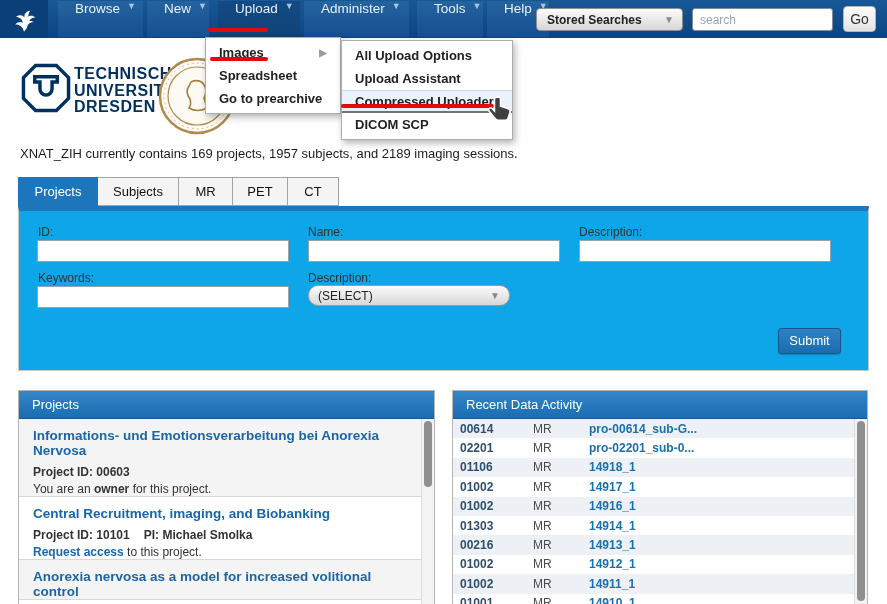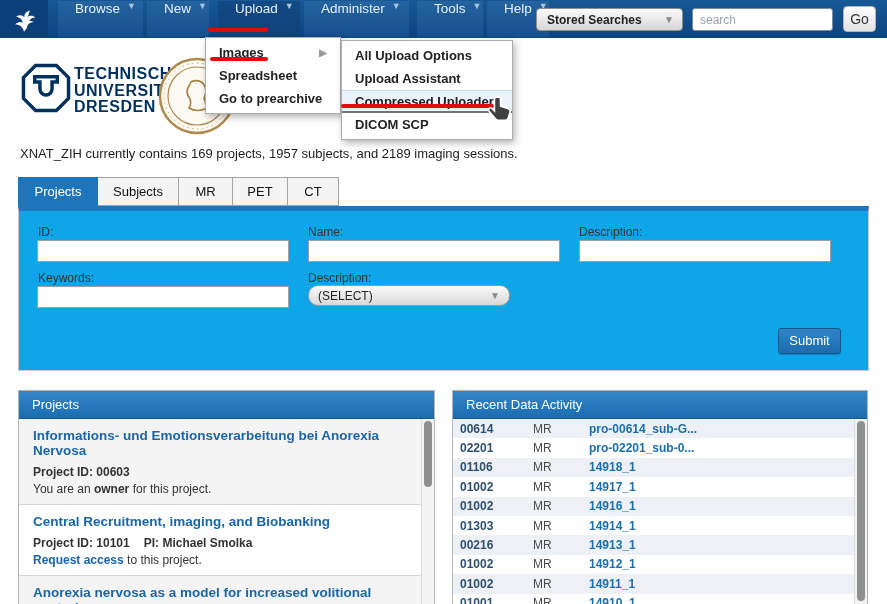--- a/index.html
+++ b/index.html
@@ -123,21 +123,21 @@
     height:28px; line-height:28px; padding-left:13px; color:#fff; font-size:13px;
     background:linear-gradient(#3387c8,#1a6db1); border-bottom:1px solid #15599a;
   }
   .panel-body { position:relative; height:calc(100% - 29px); overflow:hidden; }
   .scroll-track {
     position:absolute; right:0; top:0; bottom:0; width:13px;
     background:#f3f3f3; border-left:1px solid #ddd;
   }
   .scroll-thumb { position:absolute; left:2px; width:8px; background:#8f8f8f; border-radius:4px; }
   
-  .proj-item { padding:9px 14px 8px 14px; border-bottom:1px solid #d8d8d8; margin-right:13px; }
+  .proj-item { padding:9px 14px 0 14px; border-bottom:1px solid #d8d8d8; margin-right:13px; }
   .proj-item:nth-child(odd) { background:#f4f4f4; }
   .proj-title { font-size:13.5px; font-weight:bold; color:#1a66a8; cursor:pointer; }
   .proj-id { font-size:12px; font-weight:bold; color:#333; margin-top:7px; }
   .proj-id .pi { margin-left:14px; }
   .proj-access { font-size:12px; color:#333; margin-top:3px; }
   .proj-access b { font-weight:bold; }
   .req-link { color:#1a66a8; font-weight:bold; cursor:pointer; }
   
   .act-row {
     display:flex; height:19.4px; align-items:center; font-size:12px; margin-right:13px;

